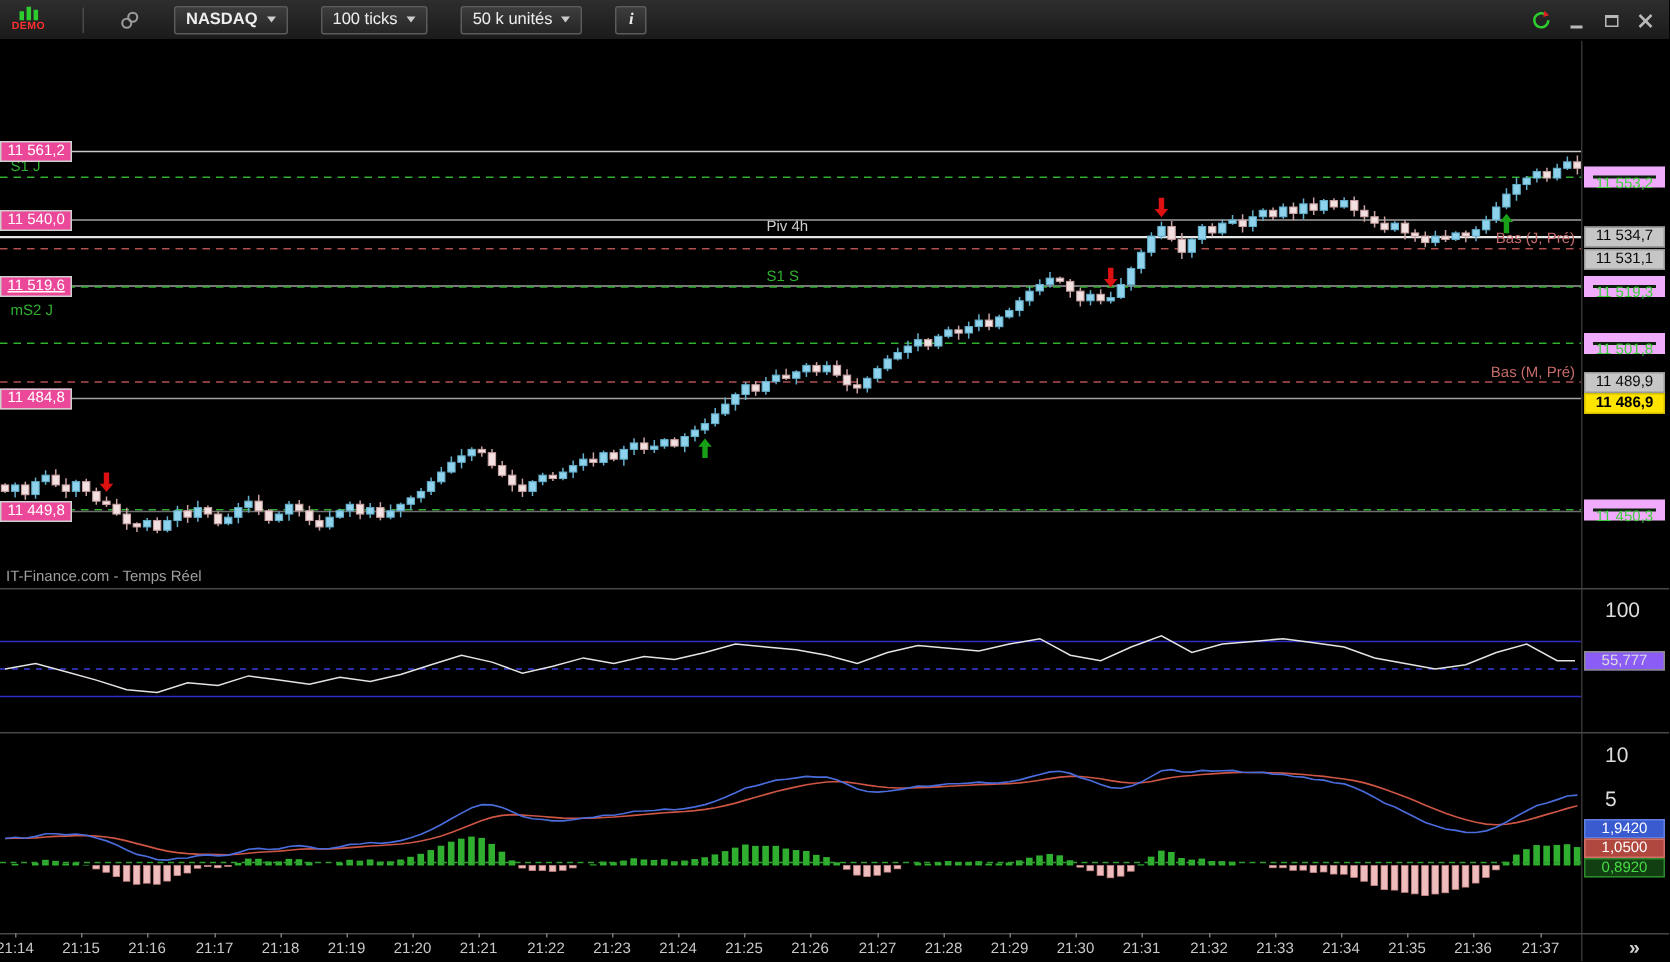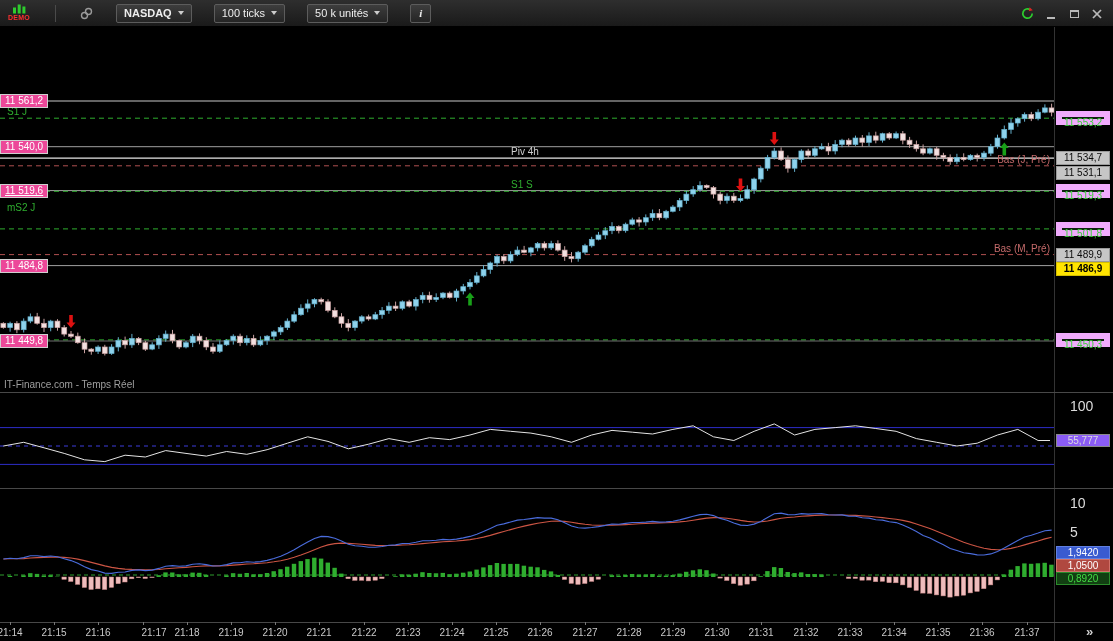--- a/index.html
+++ b/index.html
@@ -656,21 +656,21 @@
     <div class="ax-tag gray" style="top: 248px;">11 489,9</div>
     <div class="ax-tag last" style="top: 262px;">11 486,9</div>
     <div class="ax-tag green" style="top: 333px;">11 450,3</div>
     <div class="t-tick" style="left: 10px; top: 622px;"></div>
     <div class="t-label" style="left: 10px; top: 627px;">21:14</div>
     <div class="t-tick" style="left: 54px; top: 622px;"></div>
     <div class="t-label" style="left: 54px; top: 627px;">21:15</div>
     <div class="t-tick" style="left: 98px; top: 622px;"></div>
     <div class="t-label" style="left: 98px; top: 627px;">21:16</div>
     <div class="t-tick" style="left: 143px; top: 622px;"></div>
-    <div class="t-label" style="left: 154px; top: 627px;">21:17</div>
+    <div class="t-label" style="left: 143px; top: 627px;">21:17</div>
     <div class="t-tick" style="left: 187px; top: 622px;"></div>
     <div class="t-label" style="left: 187px; top: 627px;">21:18</div>
     <div class="t-tick" style="left: 231px; top: 622px;"></div>
     <div class="t-label" style="left: 231px; top: 627px;">21:19</div>
     <div class="t-tick" style="left: 275px; top: 622px;"></div>
     <div class="t-label" style="left: 275px; top: 627px;">21:20</div>
     <div class="t-tick" style="left: 319px; top: 622px;"></div>
     <div class="t-label" style="left: 319px; top: 627px;">21:21</div>
     <div class="t-tick" style="left: 364px; top: 622px;"></div>
     <div class="t-label" style="left: 364px; top: 627px;">21:22</div>

